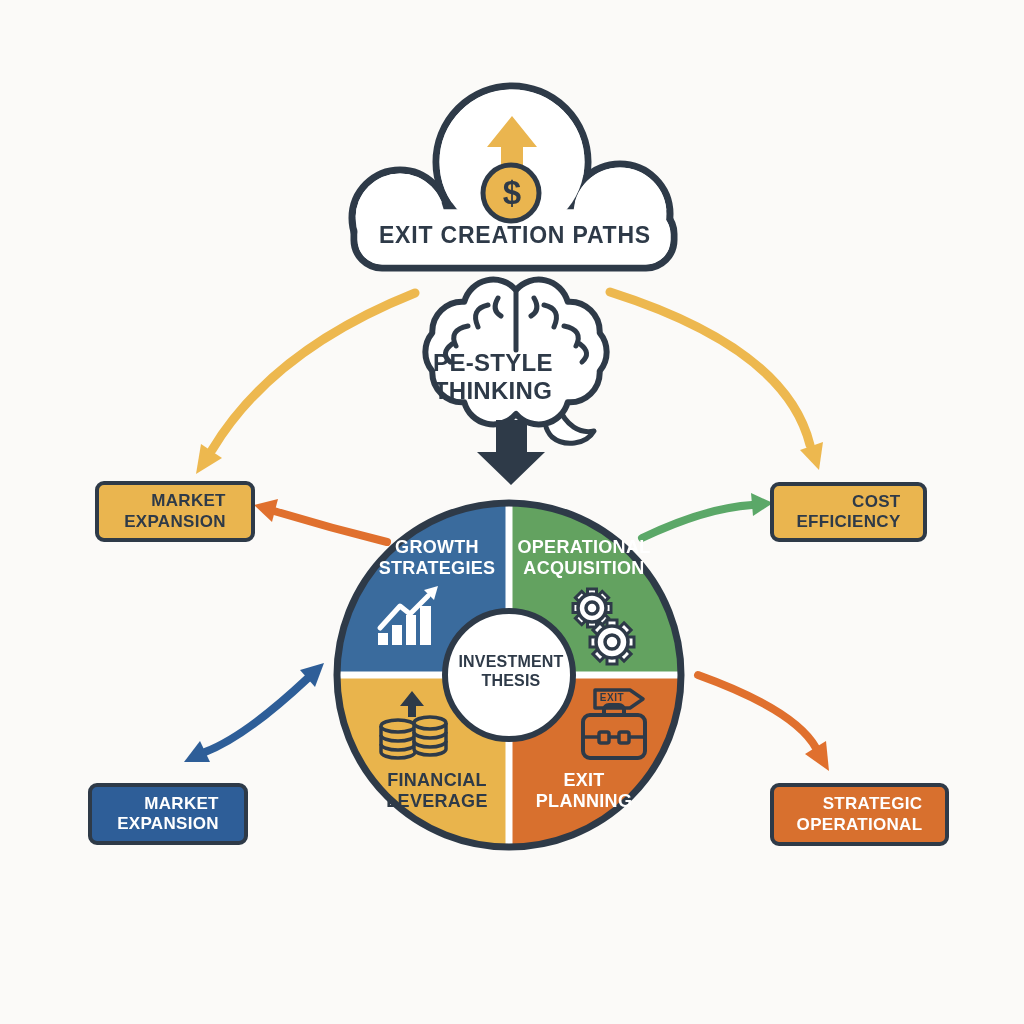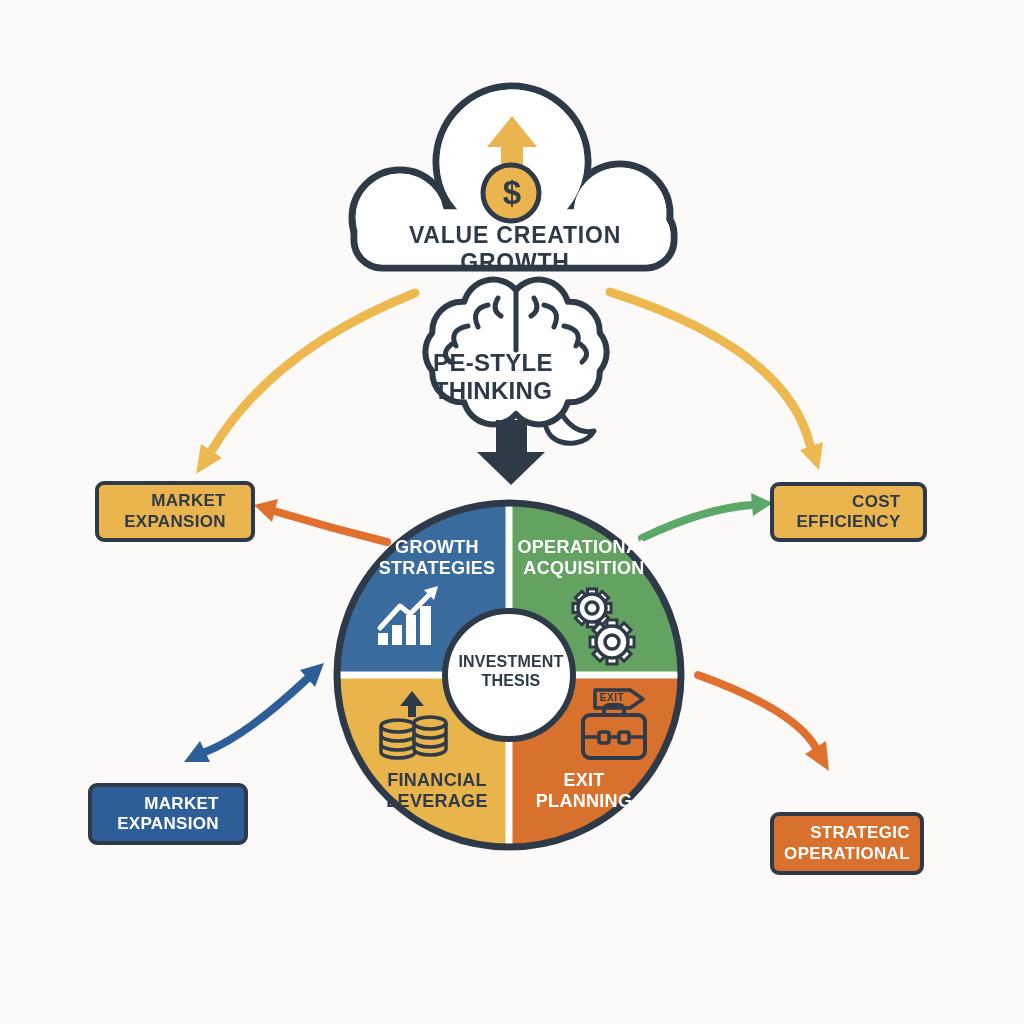--- a/index.html
+++ b/index.html
@@ -196,21 +196,21 @@
         <line x1="583" y1="737" x2="645" y2="737" stroke="#2E3A48" stroke-width="3.5"></line>
         <rect x="599" y="732" width="10" height="11" rx="2" fill="#D8702E" stroke="#2E3A48" stroke-width="3.5"></rect>
         <rect x="619" y="732" width="10" height="11" rx="2" fill="#D8702E" stroke="#2E3A48" stroke-width="3.5"></rect>
       </g>
 
       <circle cx="509" cy="675" r="64" fill="#FFFFFF" stroke="#2E3A48" stroke-width="6"></circle>
     </g>
   </svg>
 
   <div class="lbl cloud-label">
-    <span>VALUE CREATION GROWTH</span>
+    <span>EXIT CREATION PATHS</span>
   </div>
   <div class="lbl dollar">
     <span>$</span>
   </div>
 
   <div class="lbl brain-label">
     <span>PE-STYLE</span>
     <span>THINKING</span>
   </div>
 
@@ -251,20 +251,20 @@
       <span style="display:block">COST</span>
       <span style="display:block">EFFICIENCY</span>
     </div>
   </div>
   <div class="box box-blue" style="left:88px;top:783px;width:160px;height:62px;">
     <div>
       <span style="display:block">MARKET</span>
       <span style="display:block">EXPANSION</span>
     </div>
   </div>
-  <div class="box box-orange" style="left:770px;top:812px;width:154px;height:63px;">
+  <div class="box box-orange" style="left:770px;top:783px;width:179px;height:63px;">
     <div>
       <span style="display:block">STRATEGIC</span>
       <span style="display:block">OPERATIONAL</span>
     </div>
   </div>
 
 </div>
 
 </body></html>

